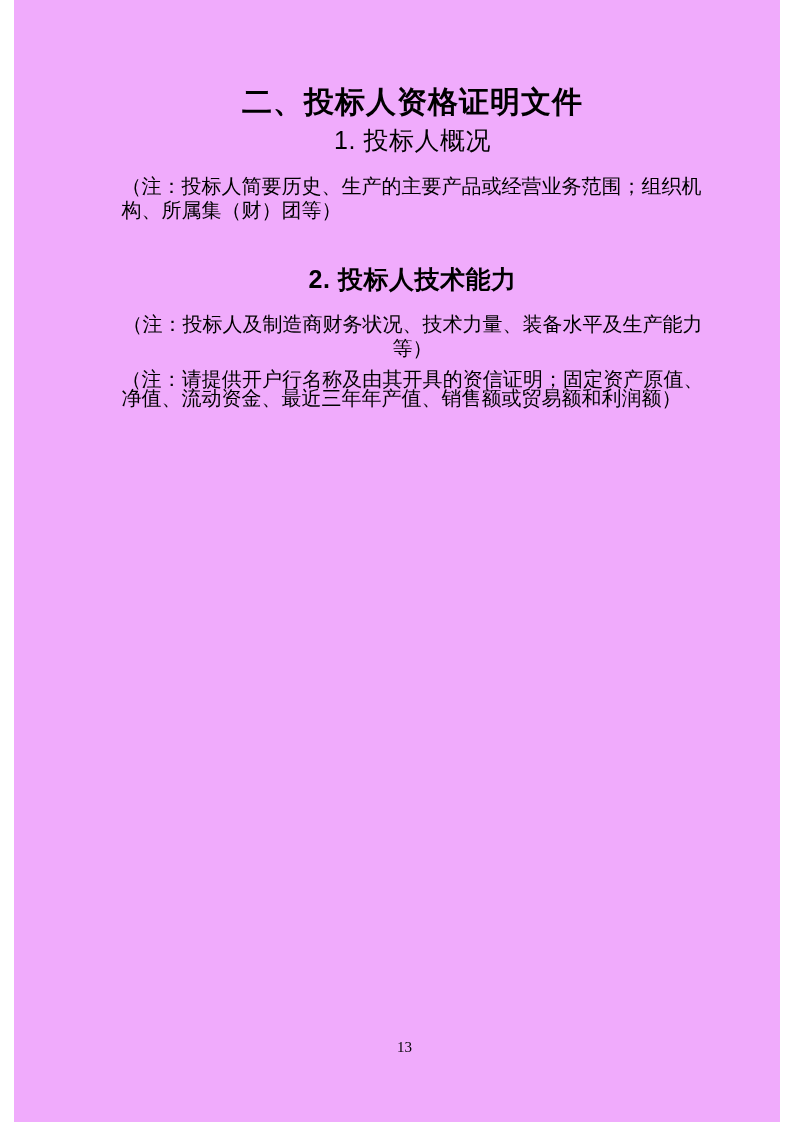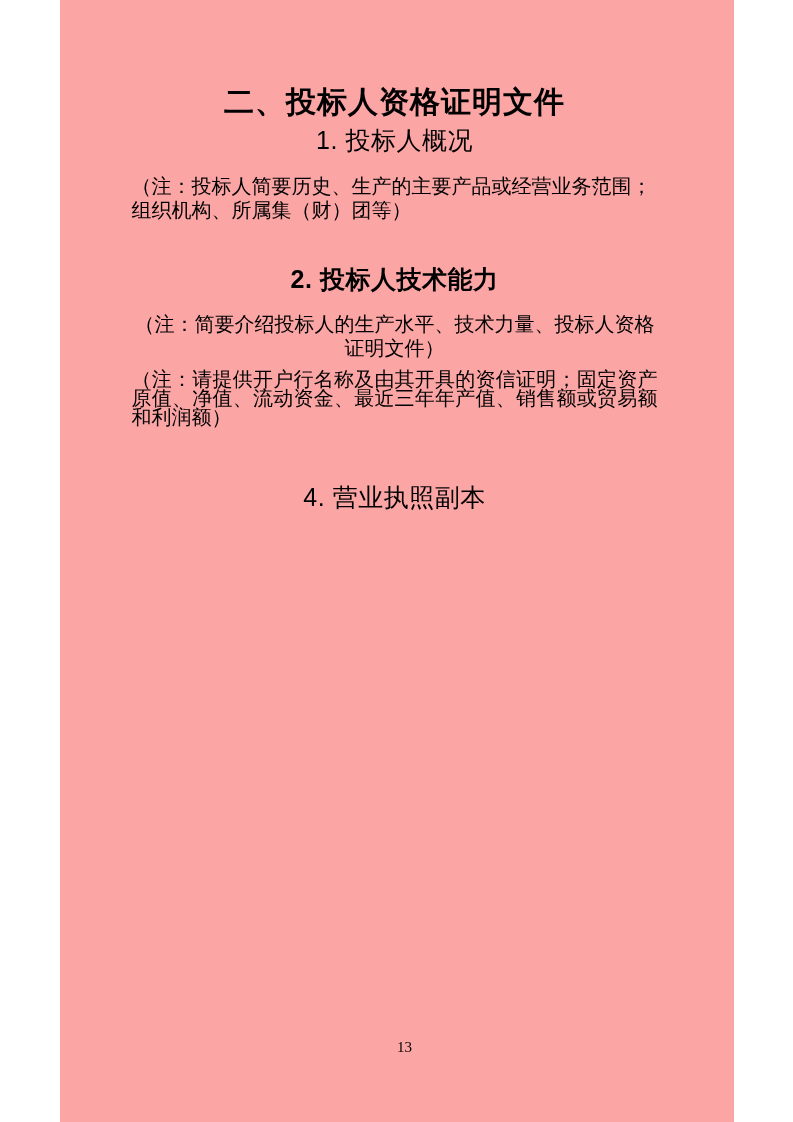--- a/index.html
+++ b/index.html
@@ -2,28 +2,28 @@
 <html lang="zh"><head>
 <meta charset="utf-8">
 <style>
   html, body {
     margin: 0;
     padding: 0;
     background: #ffffff;
   }
   .page {
     position: relative;
-    width: 674px;
+    width: 766px;
     height: 1122px;
     margin: 0 auto;
-    background: #fca5a5;
+    background: #f0abfc;
     color: #000000;
     overflow: hidden;
     box-sizing: border-box;
-    padding: 0 76px 0 72px;
+    padding: 0 76px 0 108px;
   }
   .doc-title {
     margin: 83px 0 0 0;
     font-family: "Liberation Serif", "DejaVu Serif", serif;
     font-weight: 700;
     font-size: 30px;
     line-height: 38px;
     text-align: center;
     letter-spacing: 1px;
   }
@@ -73,22 +73,21 @@
 <div class="page">
 
   <h1 class="doc-title">二、投标人资格证明文件</h1>
 
   <h2 class="section-heading h-1">1. 投标人概况</h2>
 
   <p class="note note-1">（注：投标人简要历史、生产的主要产品或经营业务范围；组织机构、所属集（财）团等）</p>
 
   <h2 class="section-heading h-2">2. 投标人技术能力</h2>
 
-  <p class="note note-2">（注：简要介绍投标人的生产水平、技术力量、投标人资格证明文件）</p>
+  <p class="note note-2">（注：投标人及制造商财务状况、技术力量、装备水平及生产能力等）</p>
 
 
   <p class="note note-3">（注：请提供开户行名称及由其开具的资信证明；固定资产原值、净值、流动资金、最近三年年产值、销售额或贸易额和利润额）</p>
 
-  <h2 class="section-heading h-4">4. 营业执照副本</h2>
 
   <div class="page-number">13</div>
 
 </div>
 
 </body></html>

